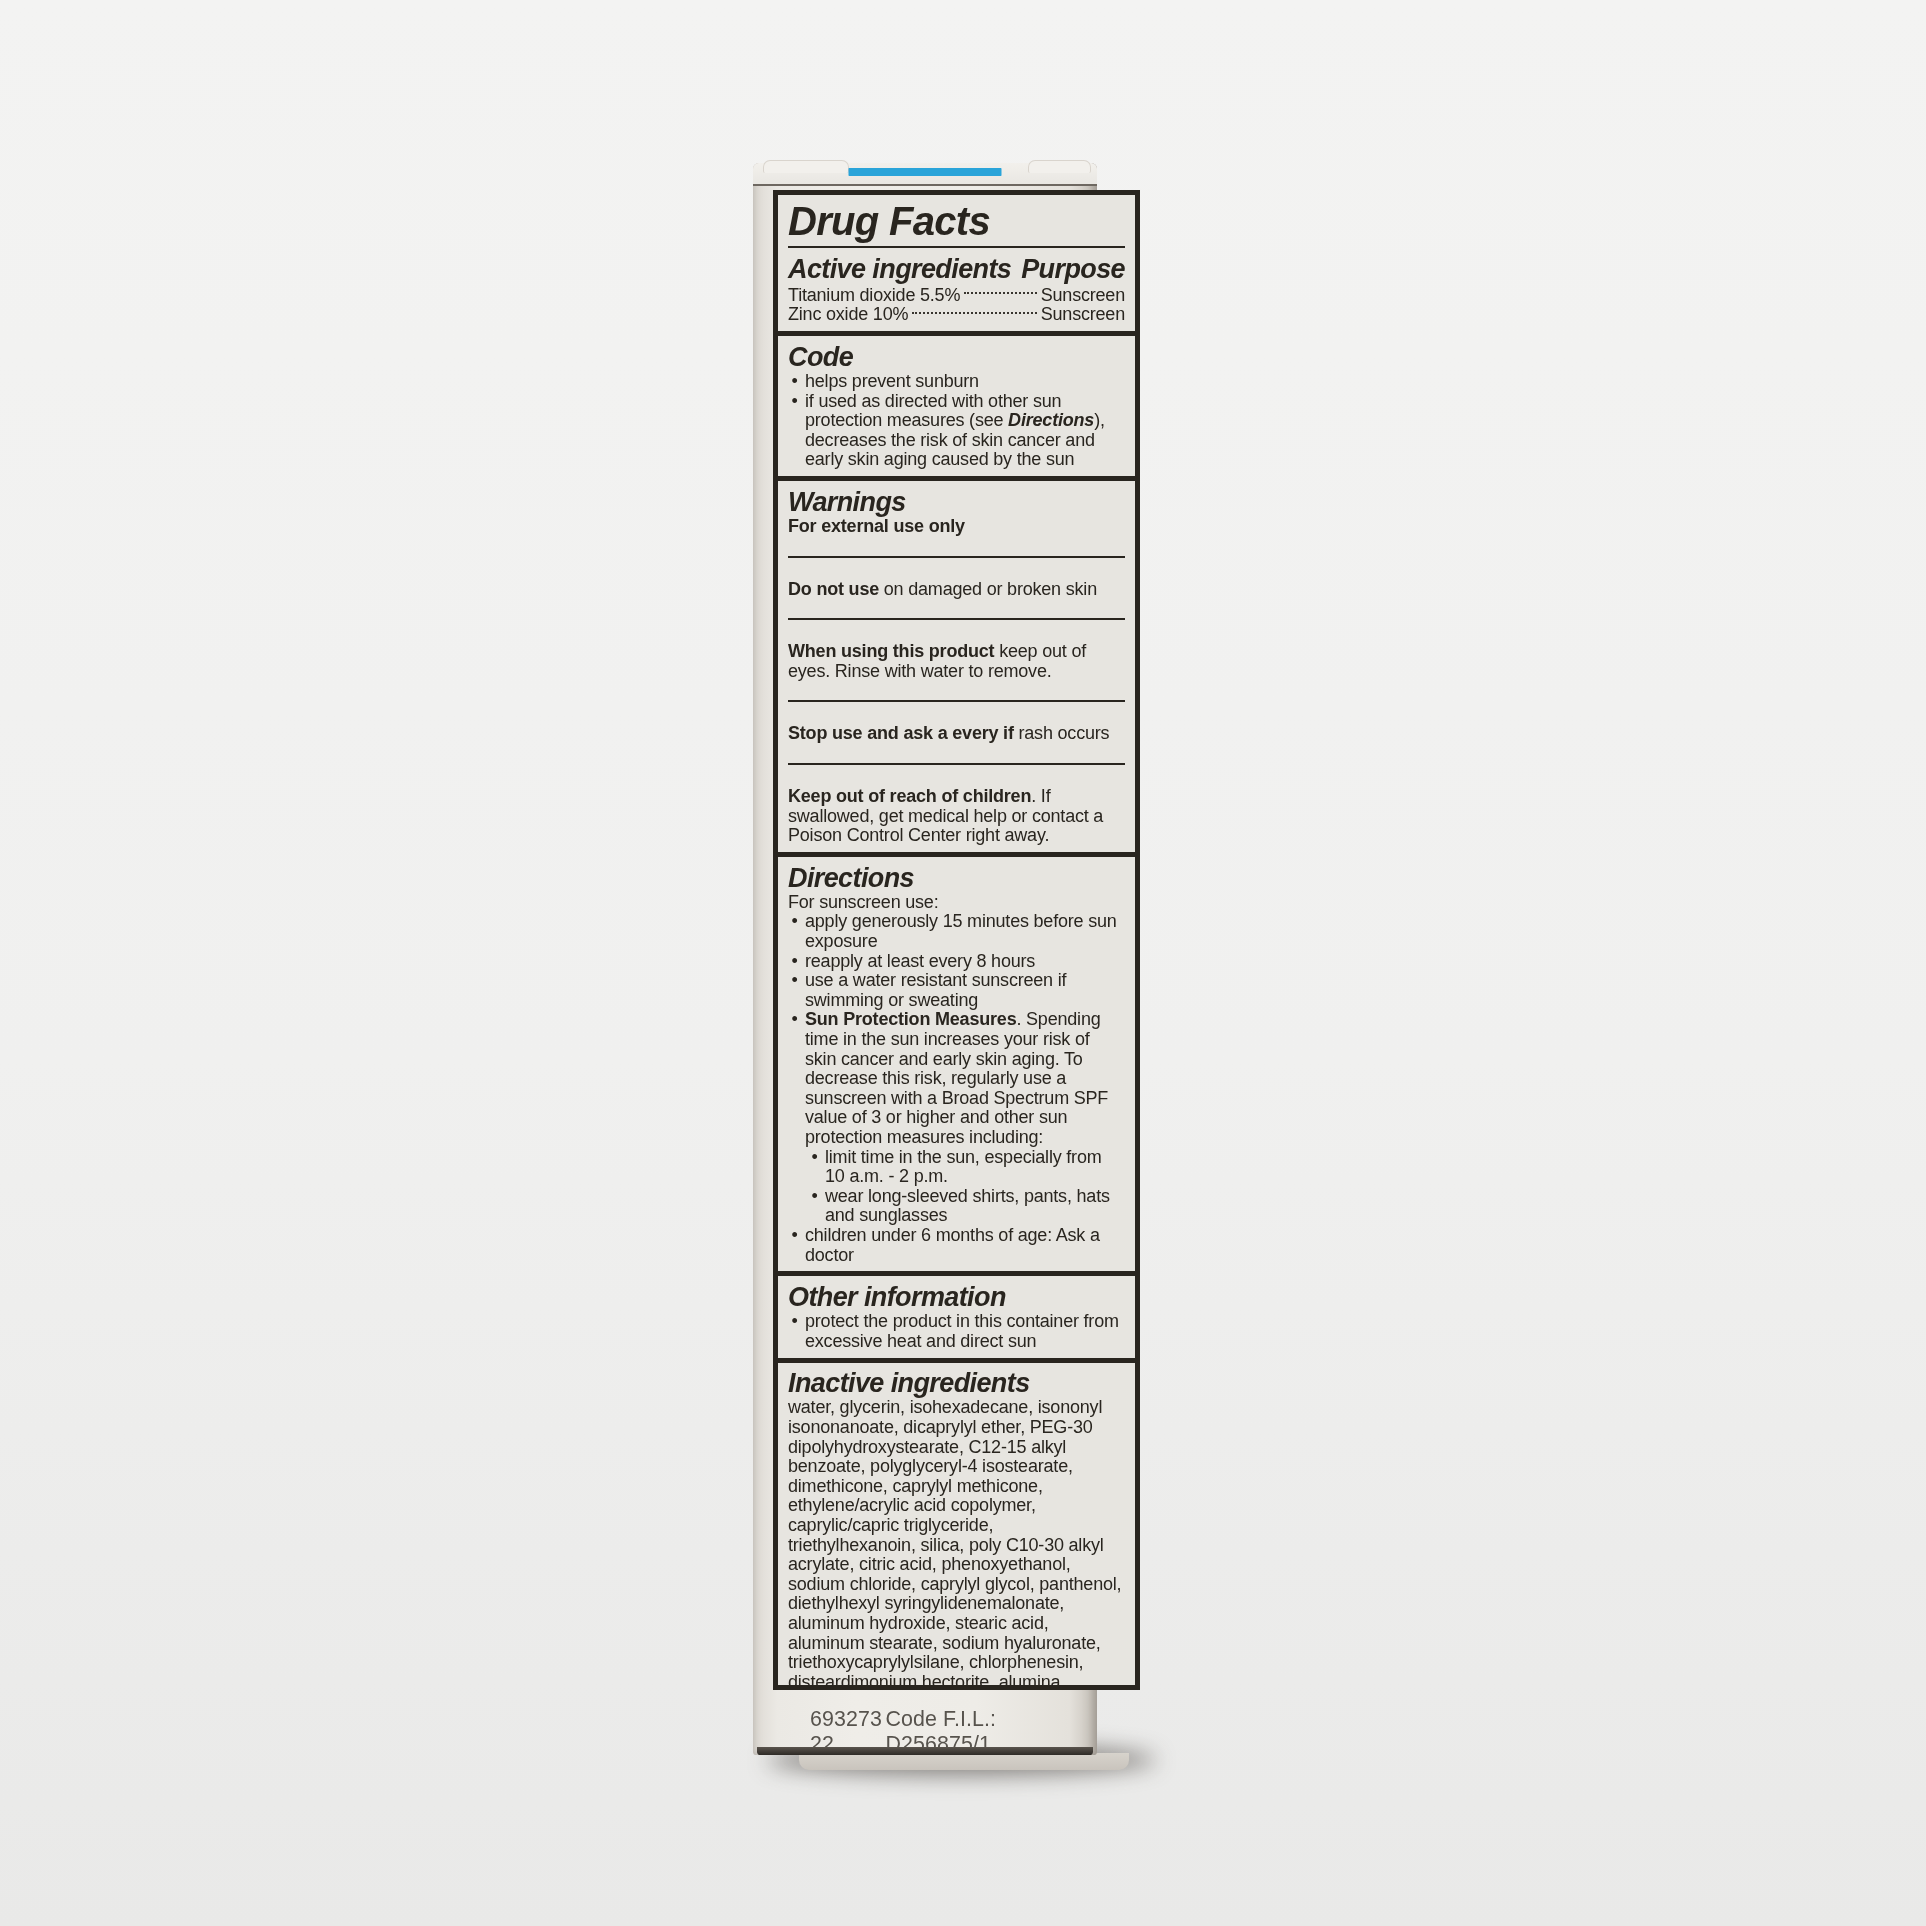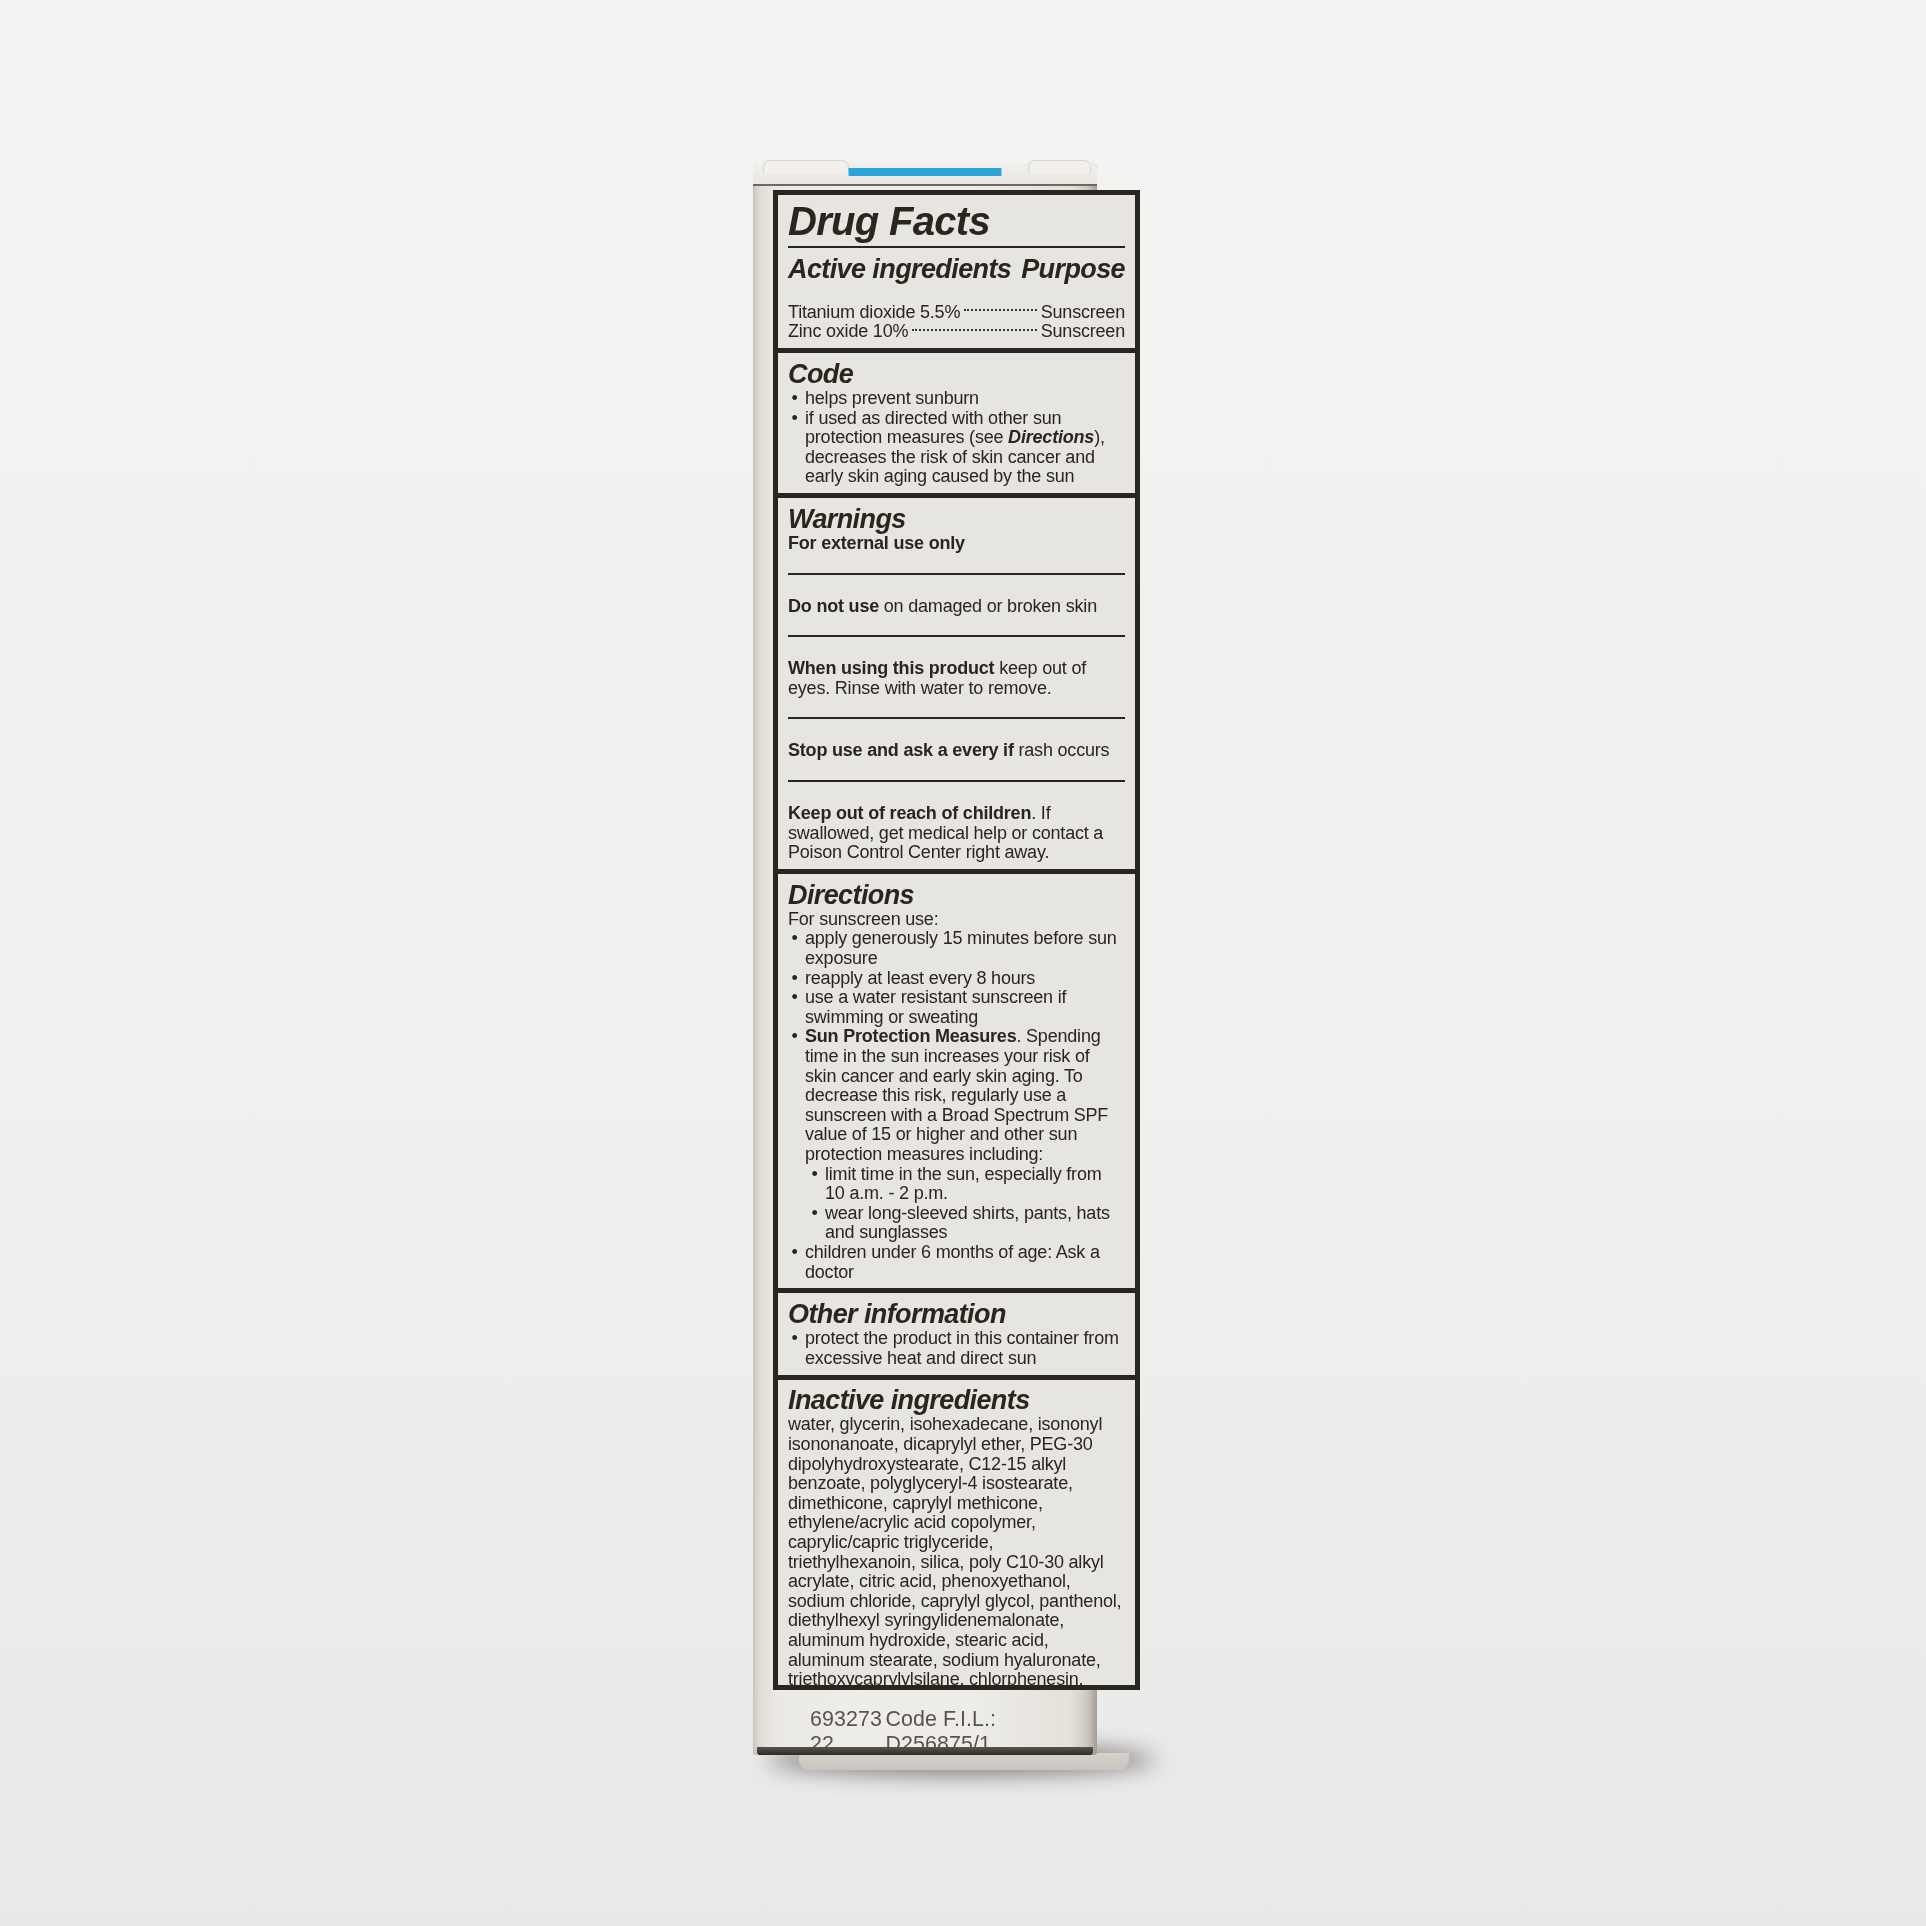--- a/index.html
+++ b/index.html
@@ -35,21 +35,21 @@
   .bottom-flap{position:absolute;left:799px;top:1753px;width:330px;height:17px;
     background:linear-gradient(#d7d3cc,#c9c4bd);border-radius:0 0 10px 10px;}
   
   .label{position:absolute;top:27px;left:20px;width:367px;height:1500px;
     box-sizing:border-box;border:5.7px solid #29251f;background:#e7e5e0;
     padding:5.7px 10px 4.3px;overflow:hidden;
     font-size:18px;line-height:19.6px;letter-spacing:-0.2px;}
   .df-title{margin:0;font-style:italic;font-weight:bold;font-size:40px;line-height:41px;letter-spacing:-0.7px;}
   .title-rule{border-bottom:2.1px solid #29251f;margin:4.3px 0 5.7px;}
   .h2{font-style:italic;font-weight:bold;font-size:27px;line-height:30px;letter-spacing:-0.6px;display:block;}
-  .active-head{display:flex;justify-content:space-between;align-items:baseline;margin-bottom:19px;}
+  .active-head{display:flex;justify-content:space-between;align-items:baseline;margin-bottom:2px;}
   .ing-row{display:flex;align-items:center;}
   .ing-row .leader{flex:1 1 auto;border-bottom:2.1px dotted #39352f;margin:0 3.6px 4.3px;}
   .divider{height:5px;background:#29251f;margin:6.4px -10px 5.7px;}
   .li{position:relative;padding-left:17px;}
   .li::before{content:"\2022";position:absolute;left:3.6px;top:0;}
   .li.sub{margin-left:20px;}
   .plain{margin:0;}
   b{font-weight:bold;}
   .bi{font-weight:bold;font-style:italic;}
   .warn{margin:0;}
@@ -128,21 +128,21 @@
       <div class="li">
         <span>apply generously 15 minutes before sun exposure</span>
       </div>
       <div class="li">
         <span>reapply at least every 8 hours</span>
       </div>
       <div class="li">
         <span>use a water resistant sunscreen if swimming or sweating</span>
       </div>
       <div class="li">
-        <b>Sun Protection Measures</b><span>. Spending time in the sun increases your risk of skin cancer and early skin aging. To decrease this risk, regularly use a sunscreen with a Broad Spectrum SPF value of 15 or higher and other sun protection measures including:</span>
+        <b>Sun Protection Measures</b><span>. Spending time in the sun increases your risk of skin cancer and early skin aging. To decrease this risk, regularly use a sunscreen with a Broad Spectrum SPF value of 3 or higher and other sun protection measures including:</span>
       </div>
       <div class="li sub">
         <span>limit time in the sun, especially from 10 a.m. - 2 p.m.</span>
       </div>
       <div class="li sub">
         <span>wear long-sleeved shirts, pants, hats and sunglasses</span>
       </div>
       <div class="li">
         <span>children under 6 months of age: Ask a doctor</span>
       </div>

